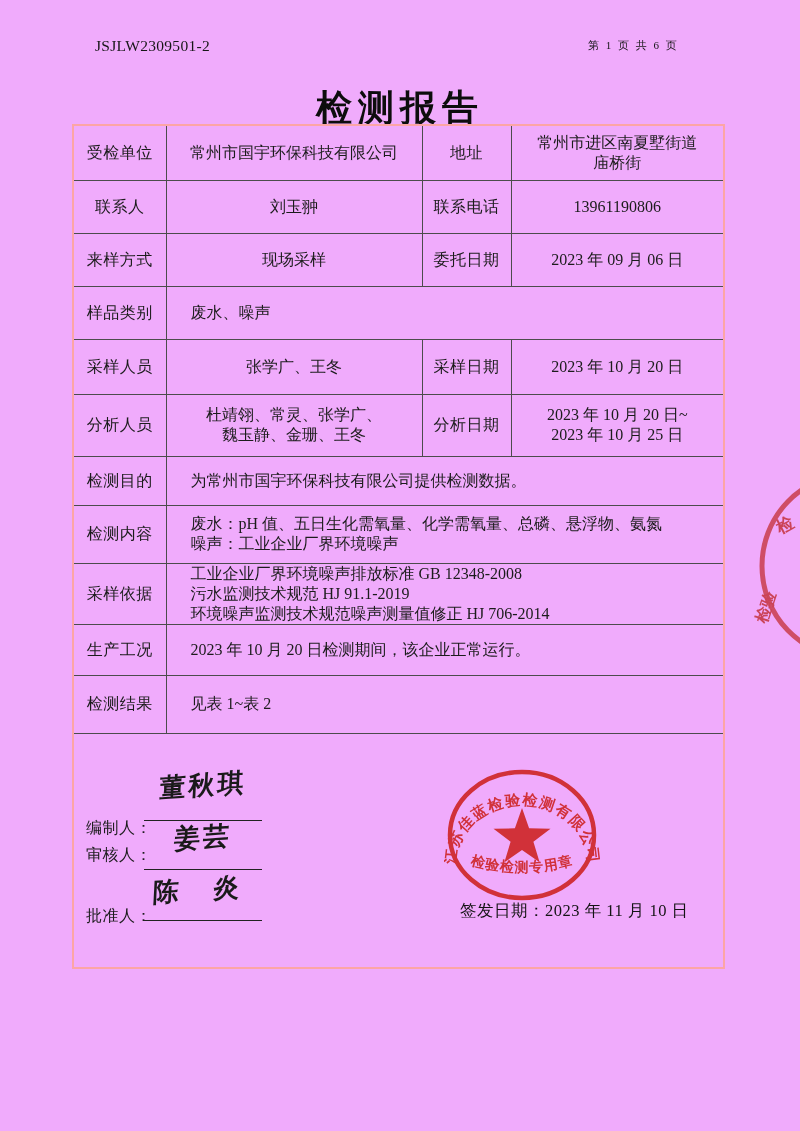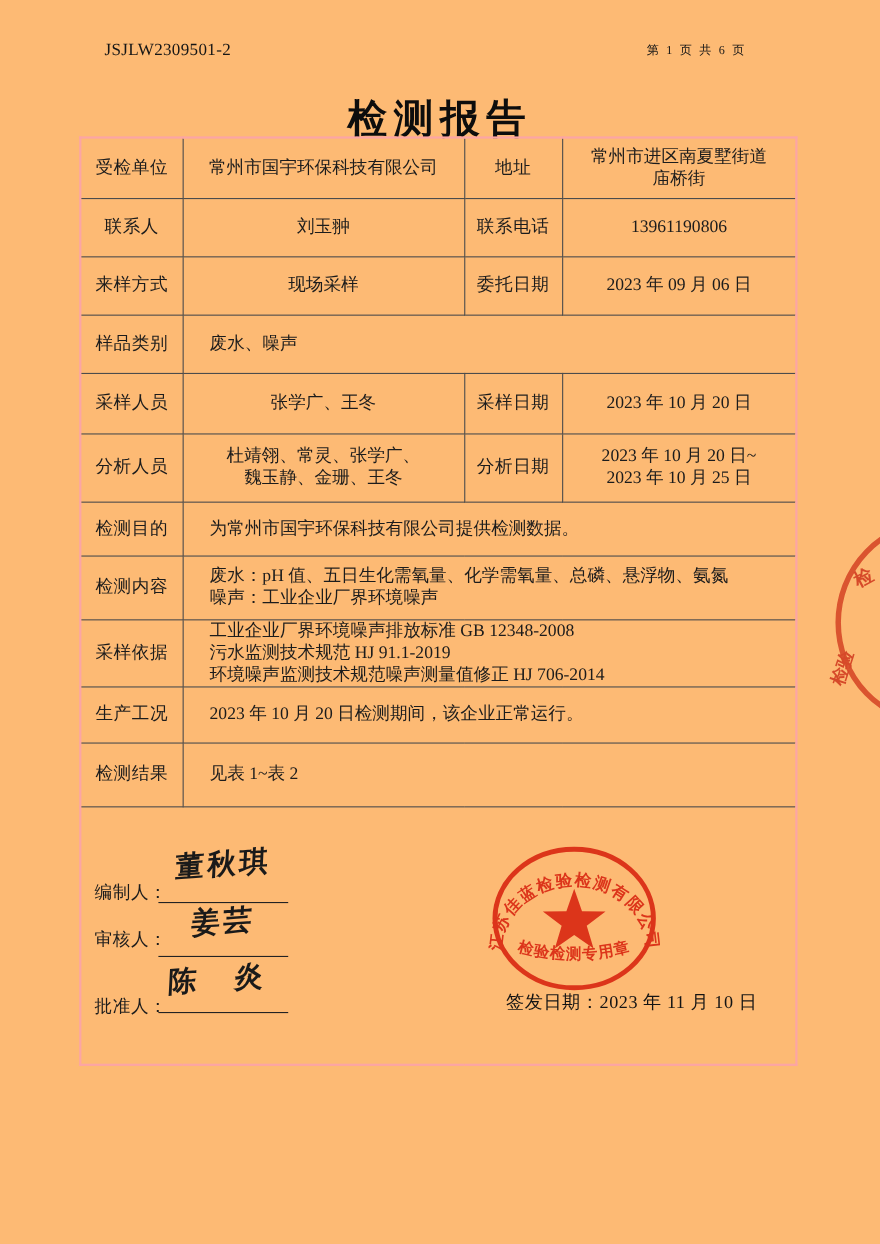--- a/index.html
+++ b/index.html
@@ -4,21 +4,21 @@
 <style>
   * { margin:0; padding:0; box-sizing:border-box; }
   html,body { background:#ffffff; }
   body {
     font-family: "Liberation Serif", "DejaVu Serif", serif;
     color:#1c1c1c;
   }
   .page {
     position:relative;
     width:800px; height:1131px;
-    background:#fdba74;
+    background:#f0abfc;
     overflow:hidden;
   }
   
   .report-no { position:absolute; left:95px; top:37px; font-size:15.5px; letter-spacing:.3px; color:#161616; }
   .page-info { position:absolute; left:588px; top:38px; font-size:11px; letter-spacing:2px; color:#161616; }
   .title { position:absolute; left:0; top:84px; width:800px; text-align:center;
            font-size:36px; font-weight:bold; letter-spacing:6px; color:#0d0d0d; }
   
   table.info {
     position:absolute; left:72px; top:124px; width:651px;
@@ -131,21 +131,21 @@
       <td class="l" colspan="3">2023 年 10 月 20 日检测期间，该企业正常运行。</td>
     </tr>
     <tr style="height:58px">
       <td class="lbl">检测结果</td>
       <td class="l" colspan="3">见表 1~表 2</td>
     </tr>
     <tr style="height:235px">
       <td colspan="4" style="padding:0">
         <div class="sig-wrap">
 
-          <span class="sig-label" style="top:68px">编制人：</span>
+          <span class="sig-label" style="top:84px">编制人：</span>
           <span class="handwrite" style="top:42px">董秋琪</span>
           <div class="sig-line" style="top:86px"></div>
 
           <span class="sig-label" style="top:111px">审核人：</span>
           <span class="handwrite" style="top:94px">姜芸</span>
           <div class="sig-line" style="top:135px"></div>
 
           <span class="sig-label" style="top:172px">批准人：</span>
           <span class="handwrite wide" style="top:146px">陈 炎</span>
           <div class="sig-line" style="top:186px"></div>

